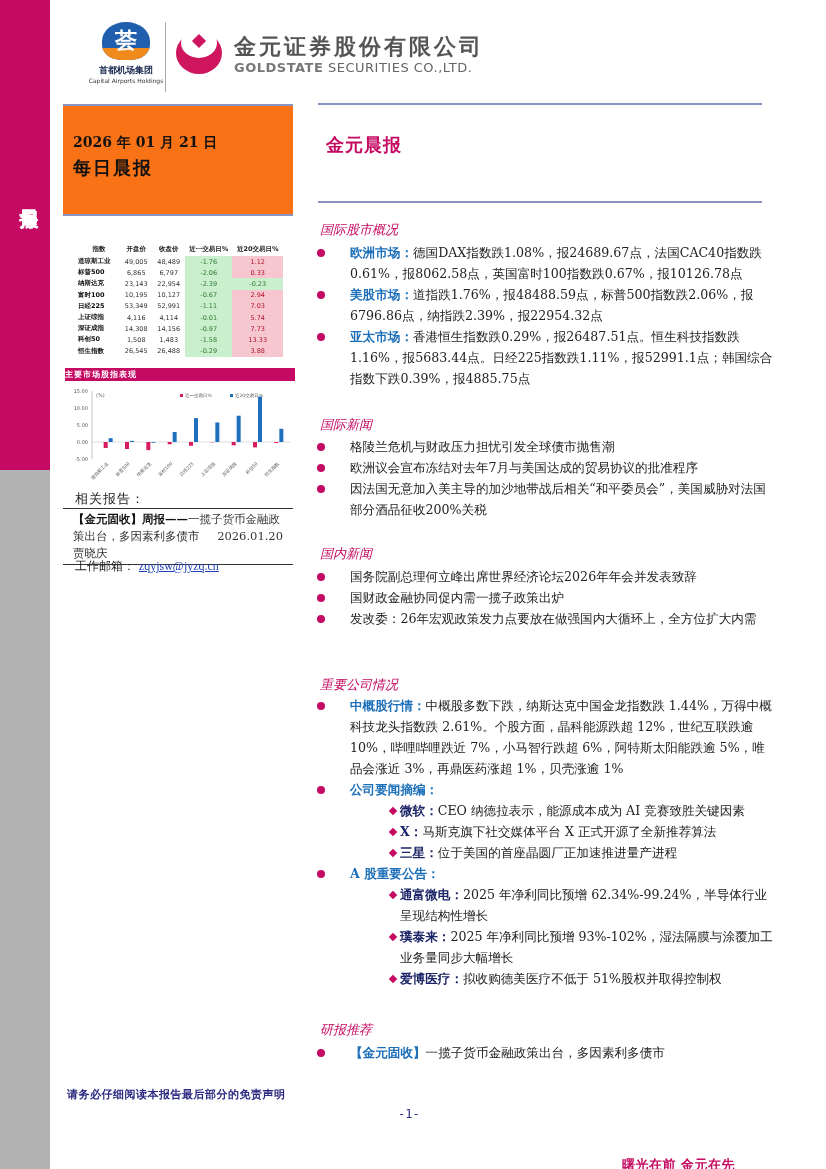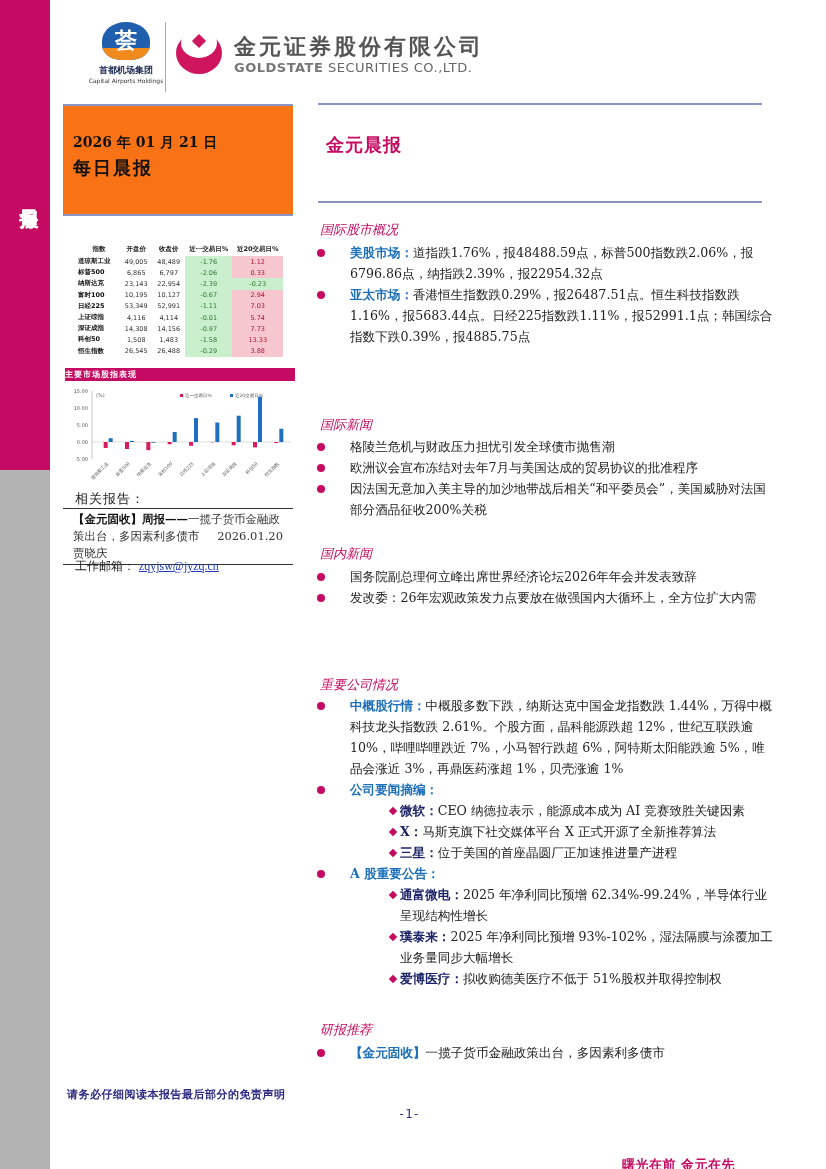--- a/index.html
+++ b/index.html
@@ -232,34 +232,36 @@
   <span class="rel-date">2026.01.20</span>
   <div>贾晓庆</div>
 </div>
 <div class="email-row">
   <span>工作邮箱：</span>
   <span class="email-link">zqyjsw@jyzq.cn</span>
 </div>
 
 <div class="section-title" style="top:221px;">国际股市概况</div>
 <ul class="bullets" style="top:242px;">
+  <li><span class="hl">欧洲市场：</span><span>德国DAX指数跌1.08%，报24689.67点，法国CAC40指数跌0.61%，报8062.58点，英国富时100指数跌0.67%，报10126.78点</span></li>
   <li><span class="hl">美股市场：</span><span>道指跌1.76%，报48488.59点，标普500指数跌2.06%，报6796.86点，纳指跌2.39%，报22954.32点</span></li>
   <li><span class="hl">亚太市场：</span><span>香港恒生指数跌0.29%，报26487.51点。恒生科技指数跌1.16%，报5683.44点。日经225指数跌1.11%，报52991.1点；韩国综合指数下跌0.39%，报4885.75点</span></li>
 </ul>
 
 <div class="section-title" style="top:416px;">国际新闻</div>
 <ul class="bullets" style="top:436px;">
   <li>格陵兰危机与财政压力担忧引发全球债市抛售潮</li>
   <li>欧洲议会宣布冻结对去年7月与美国达成的贸易协议的批准程序</li>
   <li>因法国无意加入美主导的加沙地带战后相关“和平委员会”，美国威胁对法国部分酒品征收200%关税</li>
 </ul>
 
 <div class="section-title" style="top:545px;">国内新闻</div>
 <ul class="bullets" style="top:566px;">
   <li>国务院副总理何立峰出席世界经济论坛2026年年会并发表致辞</li>
+  <li>国财政金融协同促内需一揽子政策出炉</li>
   <li>发改委：26年宏观政策发力点要放在做强国内大循环上，全方位扩大内需</li>
 </ul>
 
 <div class="section-title" style="top:676px;">重要公司情况</div>
 <ul class="bullets" style="top:695px;">
   <li><span class="hl">中概股行情：</span><span>中概股多数下跌，纳斯达克中国金龙指数跌 1.44%，万得中概科技龙头指数跌 2.61%。个股方面，晶科能源跌超 12%，世纪互联跌逾 10%，哔哩哔哩跌近 7%，小马智行跌超 6%，阿特斯太阳能跌逾 5%，唯品会涨近 3%，再鼎医药涨超 1%，贝壳涨逾 1%</span></li>
   <li><span class="hl">公司要闻摘编：</span>
     <ul class="sub">
       <li><span class="hl2">微软：</span><span>CEO 纳德拉表示，能源成本成为 AI 竞赛致胜关键因素</span></li>
       <li><span class="hl2">X：</span><span>马斯克旗下社交媒体平台 X 正式开源了全新推荐算法</span></li>

